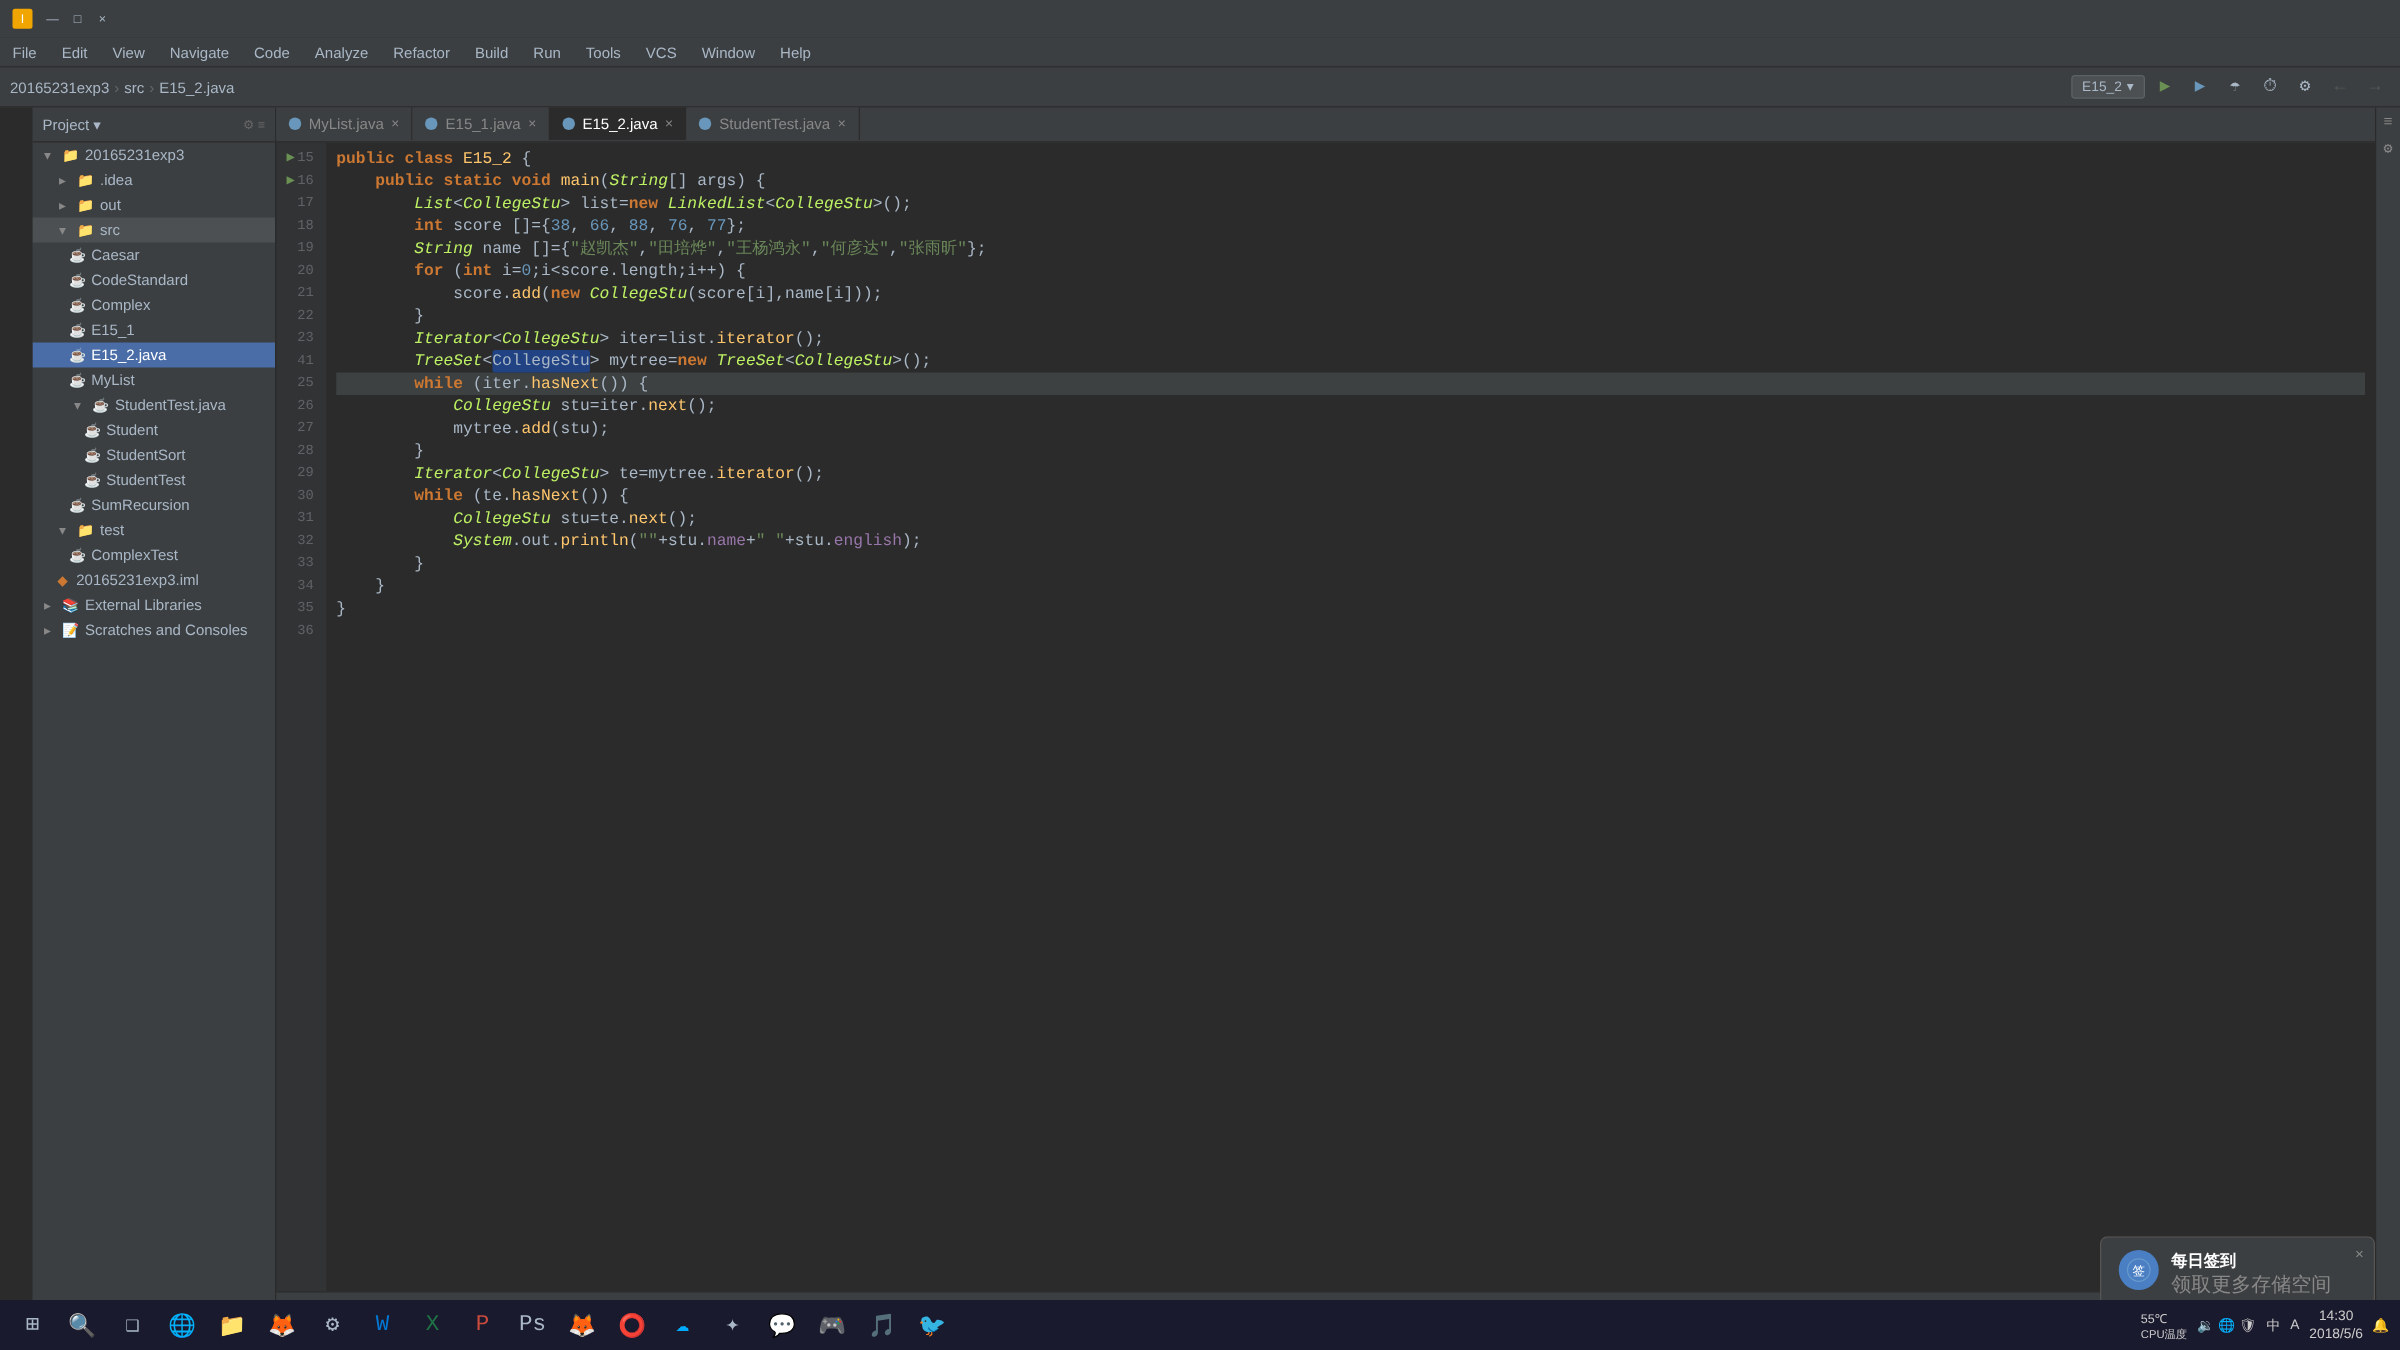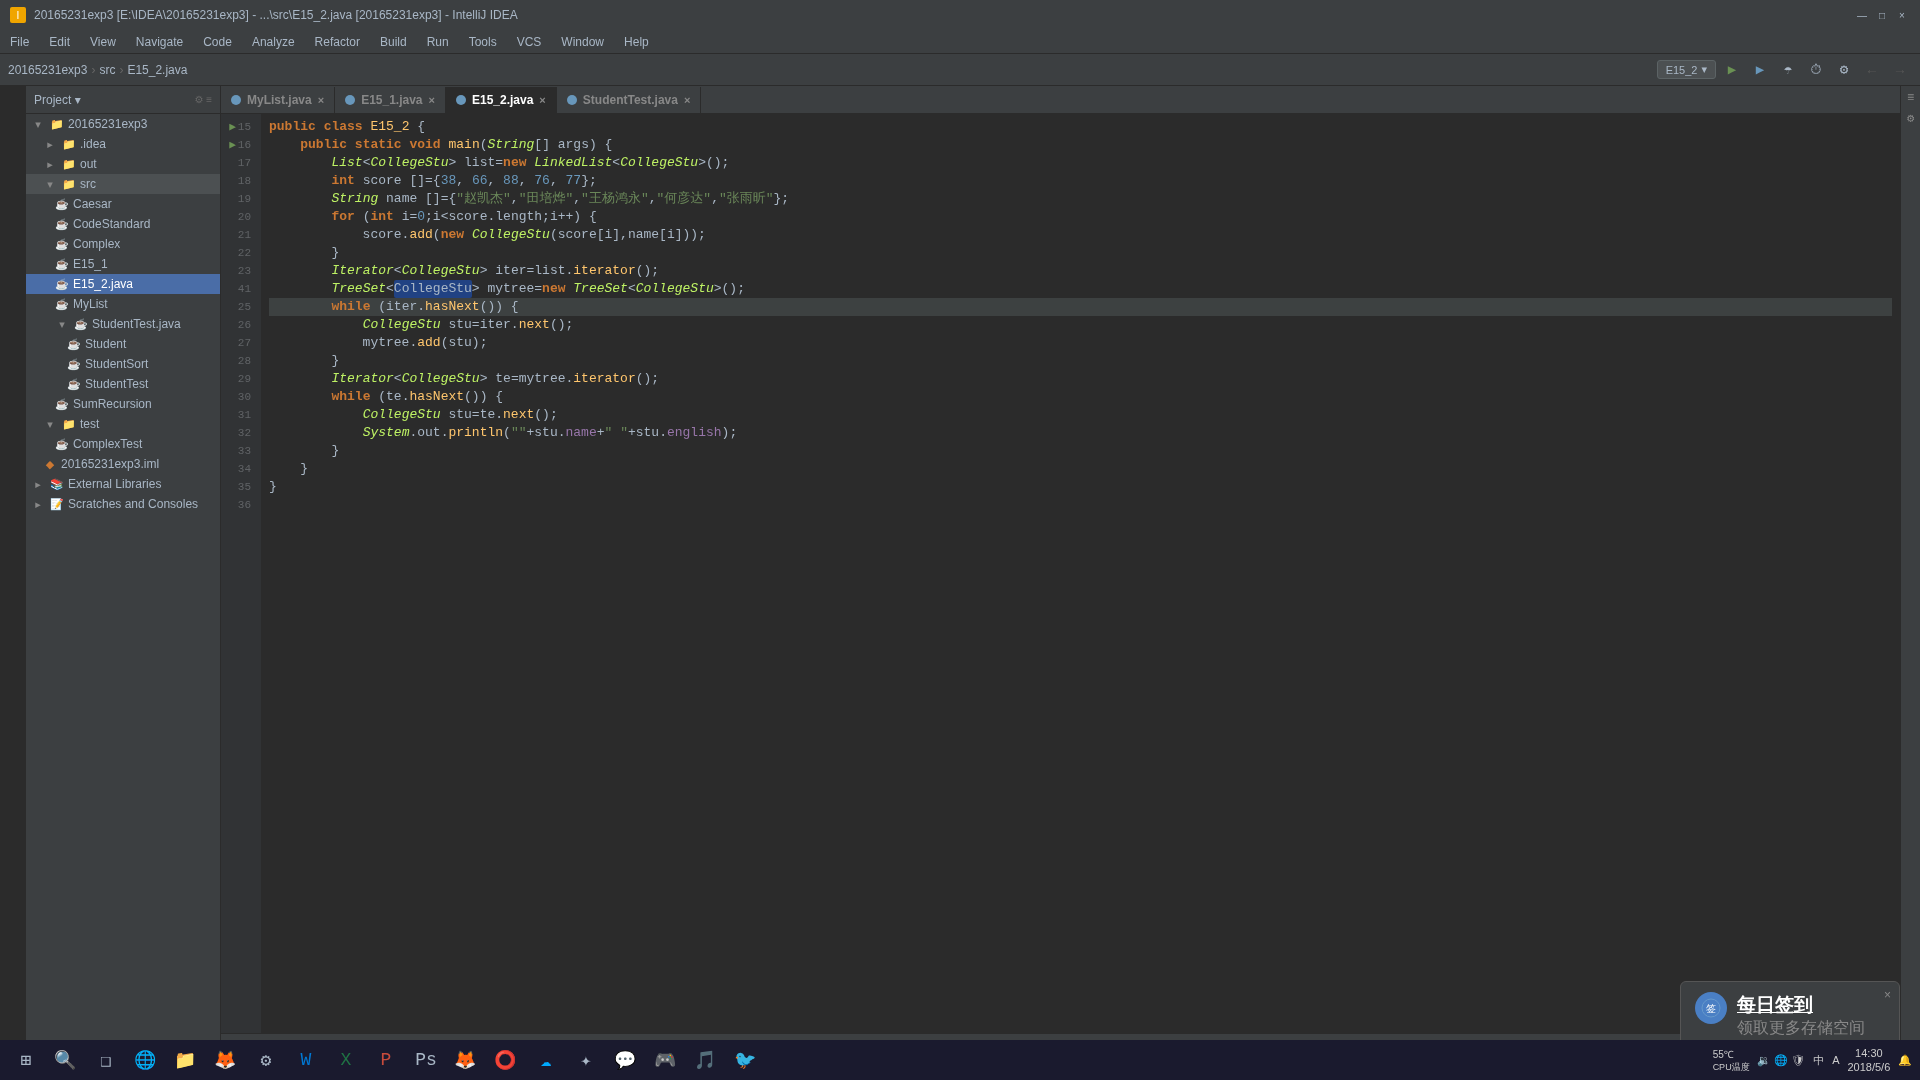--- a/index.html
+++ b/index.html
@@ -37,21 +37,21 @@
     .tree-item .icon { width: 16px; height: 16px; display: inline-flex; align-items: center; justify-content: center; flex-shrink: 0; margin-right: 3px; font-size: 11px; }
     .tree-item .label { color: #a9b7c6; }
     .folder-icon { color: #e8c17a; }
     .java-icon { color: #6897bb; }
     .iml-icon { color: #cc7832; }
 
     
     #editor-area { flex: 1; display: flex; flex-direction: column; background: #2b2b2b; }
 
     
-    #editor-tabs { height: 28px; background: #3c3f41; display: flex; align-items: center; border-bottom: 1px solid #2b2b2b; font-weight: bold; }
+    #editor-tabs { height: 28px; background: #3c3f41; display: flex; align-items: flex-start; border-bottom: 1px solid #2b2b2b; }
     .editor-tab { height: 26px; display: flex; align-items: center; padding: 0 10px; font-size: 12px; font-family: Arial, sans-serif; cursor: pointer; border-right: 1px solid #2b2b2b; gap: 6px; }
     .editor-tab .tab-icon { width: 10px; height: 10px; border-radius: 50%; background: #6897bb; flex-shrink: 0; }
     .editor-tab.active { background: #2b2b2b; color: #ffffff; }
     .editor-tab:not(.active) { background: #3c3f41; color: #888; }
     .editor-tab .close-btn { color: #888; font-size: 11px; cursor: pointer; }
 
     
     #code-area { flex: 1; overflow: auto; display: flex; }
     #line-numbers { width: 40px; background: #313335; color: #606366; font-size: 12px; line-height: 18px; padding: 4px 0; text-align: right; padding-right: 6px; user-select: none; flex-shrink: 0; }
     #line-numbers .line-num { height: 18px; display: flex; align-items: center; justify-content: flex-end; font-size: 11px; padding-right: 4px; }
@@ -74,37 +74,36 @@
     #run-panel-header { height: 28px; background: #3c3f41; display: flex; align-items: center; padding: 0 8px; font-size: 12px; font-family: Arial, sans-serif; gap: 8px; border-bottom: 1px solid #2b2b2b; }
     #run-panel-header .tab-active { color: #a9b7c6; border-bottom: 2px solid #4a9153; padding-bottom: 2px; }
 
     
     #side-toolbar { width: 20px; background: #3c3f41; display: flex; flex-direction: column; align-items: center; padding-top: 4px; border-left: 1px solid #2b2b2b; flex-shrink: 0; }
     #side-toolbar .side-btn { width: 16px; height: 16px; display: flex; align-items: center; justify-content: center; cursor: pointer; color: #888; font-size: 12px; margin-bottom: 4px; }
 
     
     #notification { position: fixed; bottom: 30px; right: 20px; background: #3c3f41; border: 1px solid #555; border-radius: 6px; padding: 10px 14px; width: 220px; font-family: Arial, sans-serif; display: flex; align-items: flex-start; gap: 10px; z-index: 1000; }
     #notification .notif-icon { width: 32px; height: 32px; border-radius: 50%; background: #4a7fc4; display: flex; align-items: center; justify-content: center; color: white; font-size: 14px; flex-shrink: 0; }
-    #notification .notif-content .notif-title { color: #ffffff; font-size: 19px; font-weight: bold; text-decoration: underline; }
+    #notification .notif-content .notif-title { color: #ffffff; font-size: 13px; font-weight: bold; }
     #notification .notif-content .notif-sub { color: #888; font-size: 16px; }
     #notification .notif-close { position: absolute; top: 6px; right: 8px; cursor: pointer; color: #888; font-size: 12px; }
 
     
     #taskbar { position: fixed; bottom: 0; left: 0; right: 0; height: 40px; background: #1a1a2e; display: flex; align-items: center; padding: 0 8px; gap: 4px; z-index: 2000; }
     #taskbar .task-btn { width: 36px; height: 36px; display: flex; align-items: center; justify-content: center; cursor: pointer; border-radius: 3px; font-size: 18px; }
     #taskbar .task-spacer { flex: 1; }
     #taskbar .sys-tray { display: flex; align-items: center; gap: 8px; font-size: 11px; font-family: Arial, sans-serif; color: #ccc; }
     #taskbar .sys-tray .time-block { text-align: center; line-height: 1.3; }
   </style>
 </head>
 <body>
 
 <div id="title-bar">
   <div class="title-icon">I</div>
-  <span class="title-text">20165231exp3 [E:\IDEA\20165231exp3] - ...\src\E15_2.java [20165231exp3] - IntelliJ IDEA</span>
   <div class="window-controls">
     <div class="win-btn">—</div>
     <div class="win-btn">□</div>
     <div class="win-btn">×</div>
   </div>
 </div>
 
 <div id="menu-bar">
 <div class="menu-item">File</div>
     <div class="menu-item">Edit</div>

